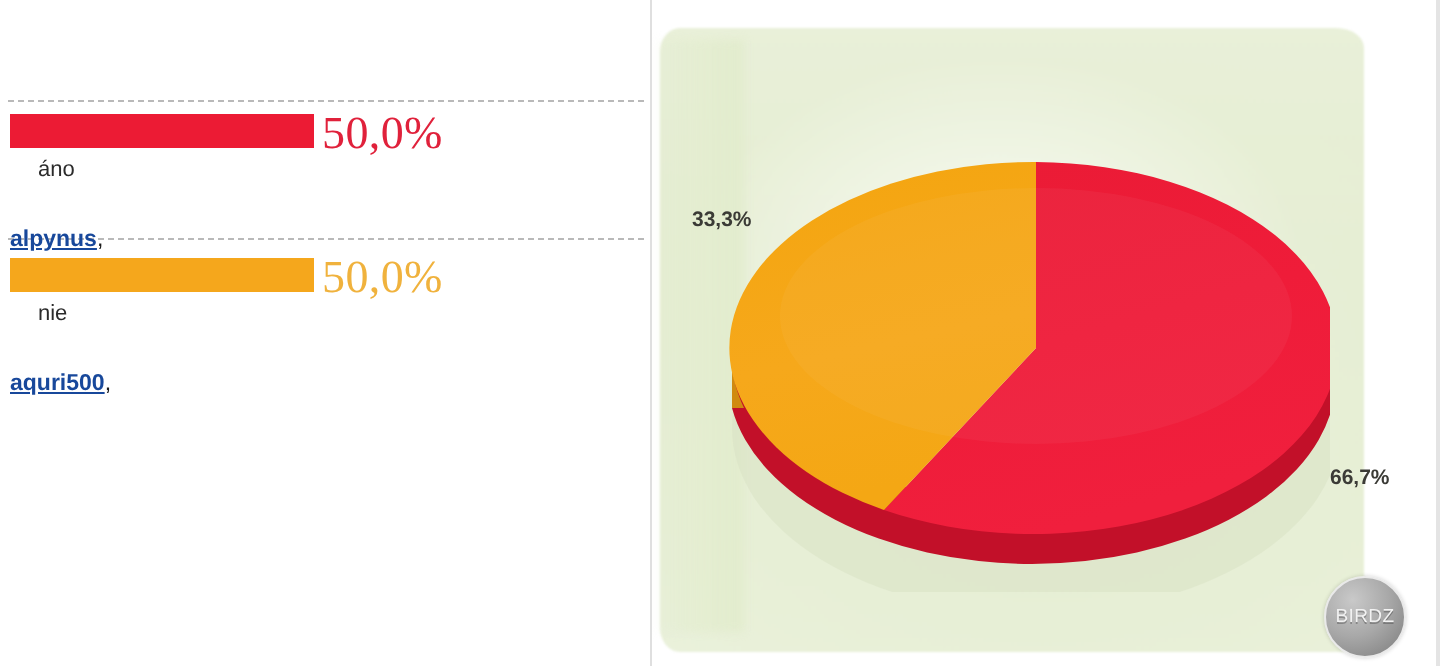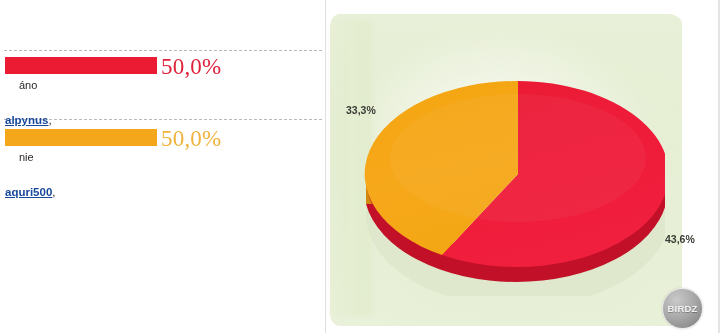--- a/index.html
+++ b/index.html
@@ -179,21 +179,21 @@
     border-radius: 50%;
     background: radial-gradient(circle at 34% 28%, #c9c9c9 0%, #a8a8a8 48%, #8e8e8e 78%, #b5b5b5 100%);
     border: 1.5px solid #e9e9e9;
     box-shadow: 0 0 2px rgba(0,0,0,0.18);
     display: flex;
     align-items: center;
     justify-content: center;
   }
   #birdz-text {
     font-size: 9.5px;
-    font-weight: bold;
+    font-weight: normal;
     letter-spacing: 0.2px;
     color: #f2f2f2;
     text-shadow: 0 1px 0 rgba(0,0,0,0.25);
   }
   .right-edge {
     position: absolute;
     left: 718px;
     top: 0;
     width: 2px;
     height: 333px;
@@ -280,21 +280,21 @@
         <path d="M 163 128
                  L 87 209
                  A 152 93 0 0 1 163 35
                  Z" fill="url(#orangeTop)"></path>
 
         <ellipse cx="163" cy="112" rx="128" ry="64" fill="#ffffff" opacity="0.045"></ellipse>
       </svg>
     </div>
 
     <div id="pct-left" class="pie-pct">33,3%</div>
-    <div id="pct-right" class="pie-pct">43,6%</div>
+    <div id="pct-right" class="pie-pct">66,7%</div>
 
     <div id="birdz-badge">
       <span id="birdz-text">BIRDZ</span>
     </div>
   </div>
 
   <div class="right-edge"></div>
 </div>
 
 </body></html>

